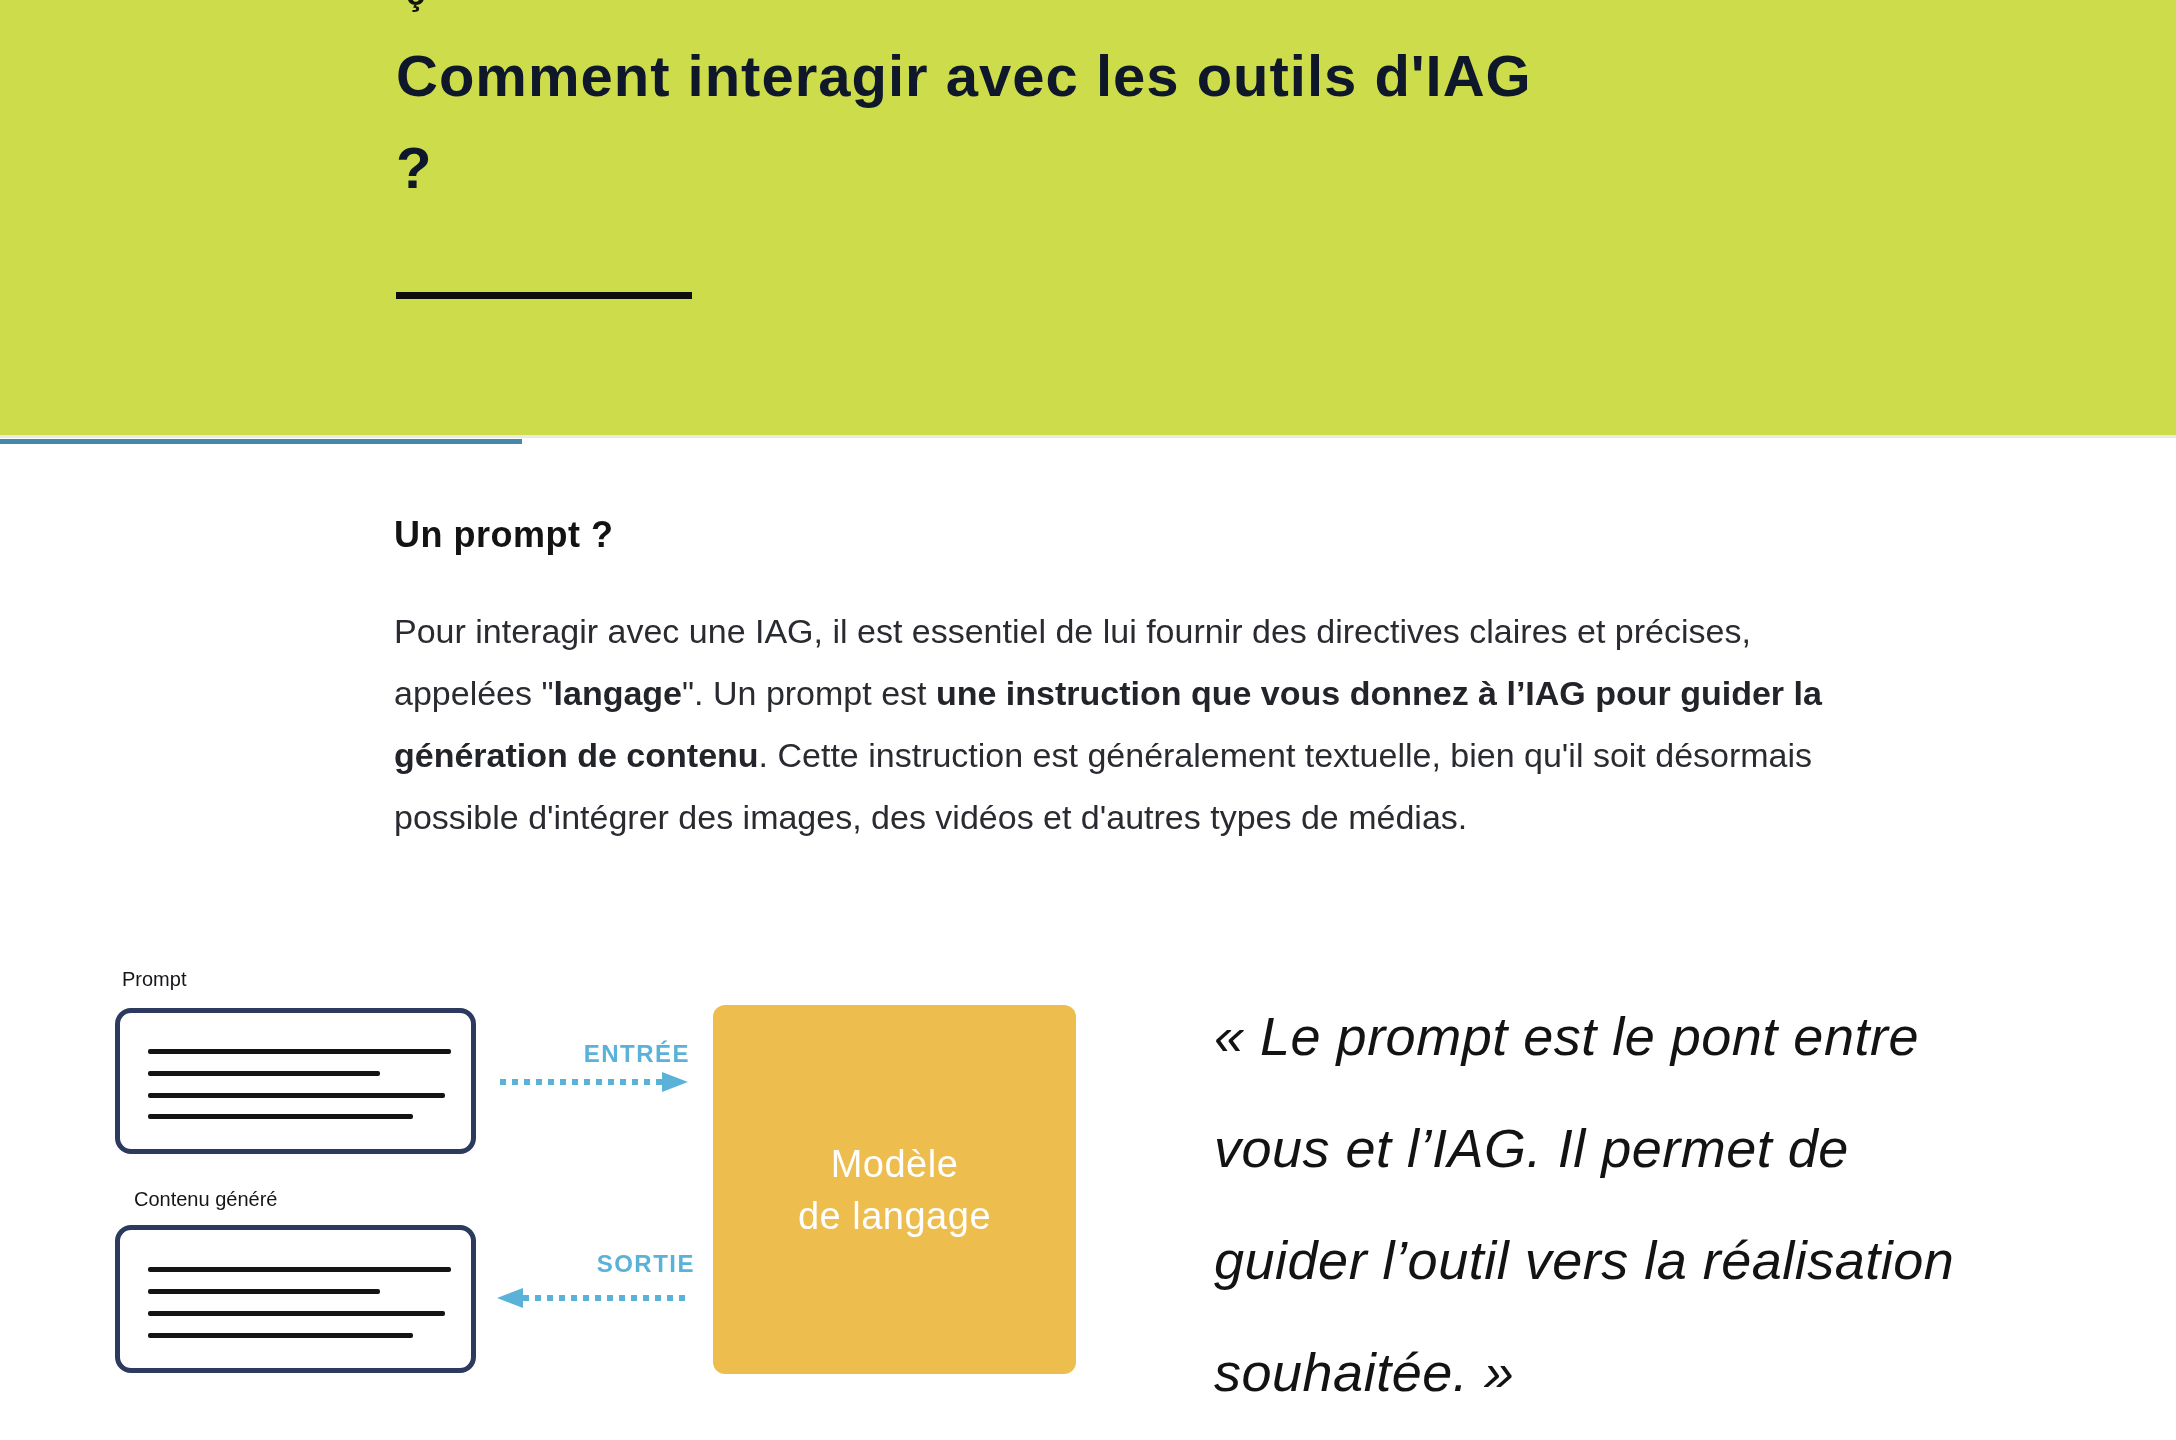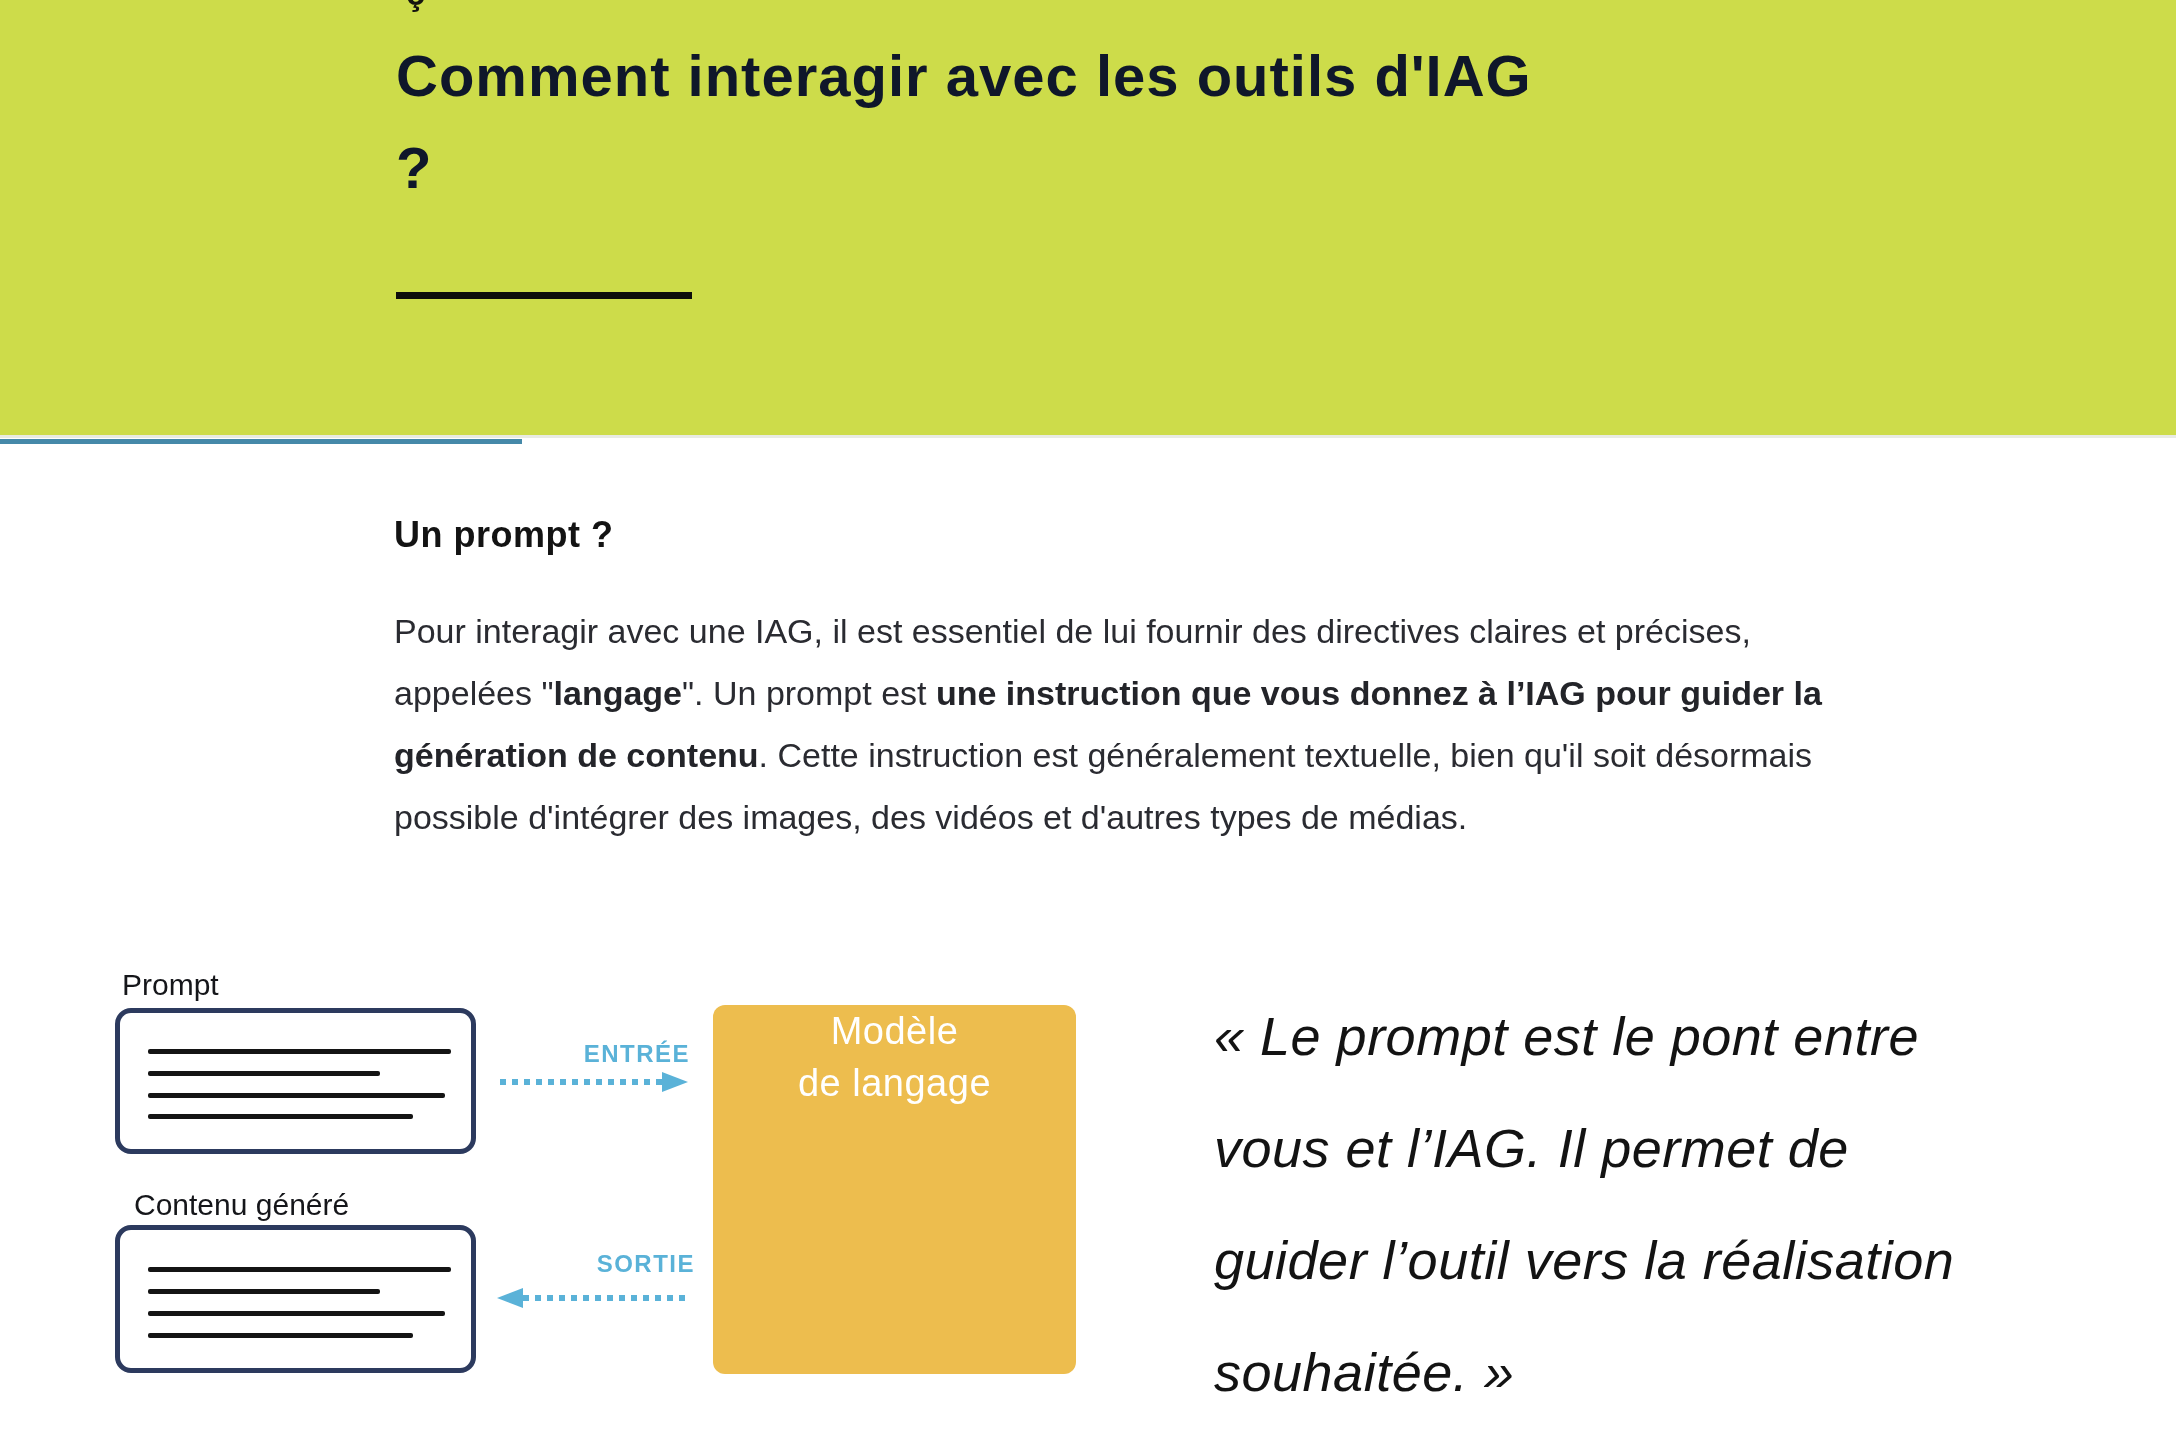--- a/index.html
+++ b/index.html
@@ -32,21 +32,21 @@
     left:394px;top:514px;font-size:36px;font-weight:800;
     letter-spacing:0.5px;color:#131313;
   }
   .paragraph{
     left:394px;top:600px;width:1760px;
     font-size:34px;line-height:62px;color:#2a2b31;white-space:pre-line;
   }
   .paragraph b{font-weight:700;color:#232429;}
 
   
-  .io-label{font-size:30px;color:#15161a;}
+  .io-label{font-size:20px;color:#15161a;}
   .io-box{
     width:361px;height:146px;background:#ffffff;
     border:5px solid #2c3a5e;border-radius:16px;box-sizing:border-box;
   }
   .io-line{position:absolute;left:28px;height:5px;background:#141414;border-radius:2px;}
   .b1-l1{top:36px;width:303px;}  .b1-l2{top:58px;width:232px;}
   .b1-l3{top:80px;width:297px;}  .b1-l4{top:101px;width:265px;}
 
   .flow-label{
     width:190px;text-align:right;font-size:24px;font-weight:600;
@@ -62,21 +62,21 @@
     border-left:26px solid #5ab2d8;
   }
   .head-left{
     width:0;height:0;
     border-top:10px solid transparent;border-bottom:10px solid transparent;
     border-right:26px solid #5ab2d8;
   }
   .model-box{
     left:713px;top:1005px;width:363px;height:369px;
     background:#edbd4e;border-radius:12px;
-    display:flex;align-items:flex-start;justify-content:center;
+    display:flex;align-items:center;justify-content:center;
   }
   .model-text{
     font-size:38px;line-height:52px;font-weight:300;color:#ffffff;
     text-align:center;white-space:pre-line;letter-spacing:0.5px;
   }
 
   
   .quote{
     left:1190px;top:980px;width:800px;
     font-size:54px;line-height:112px;font-style:italic;

